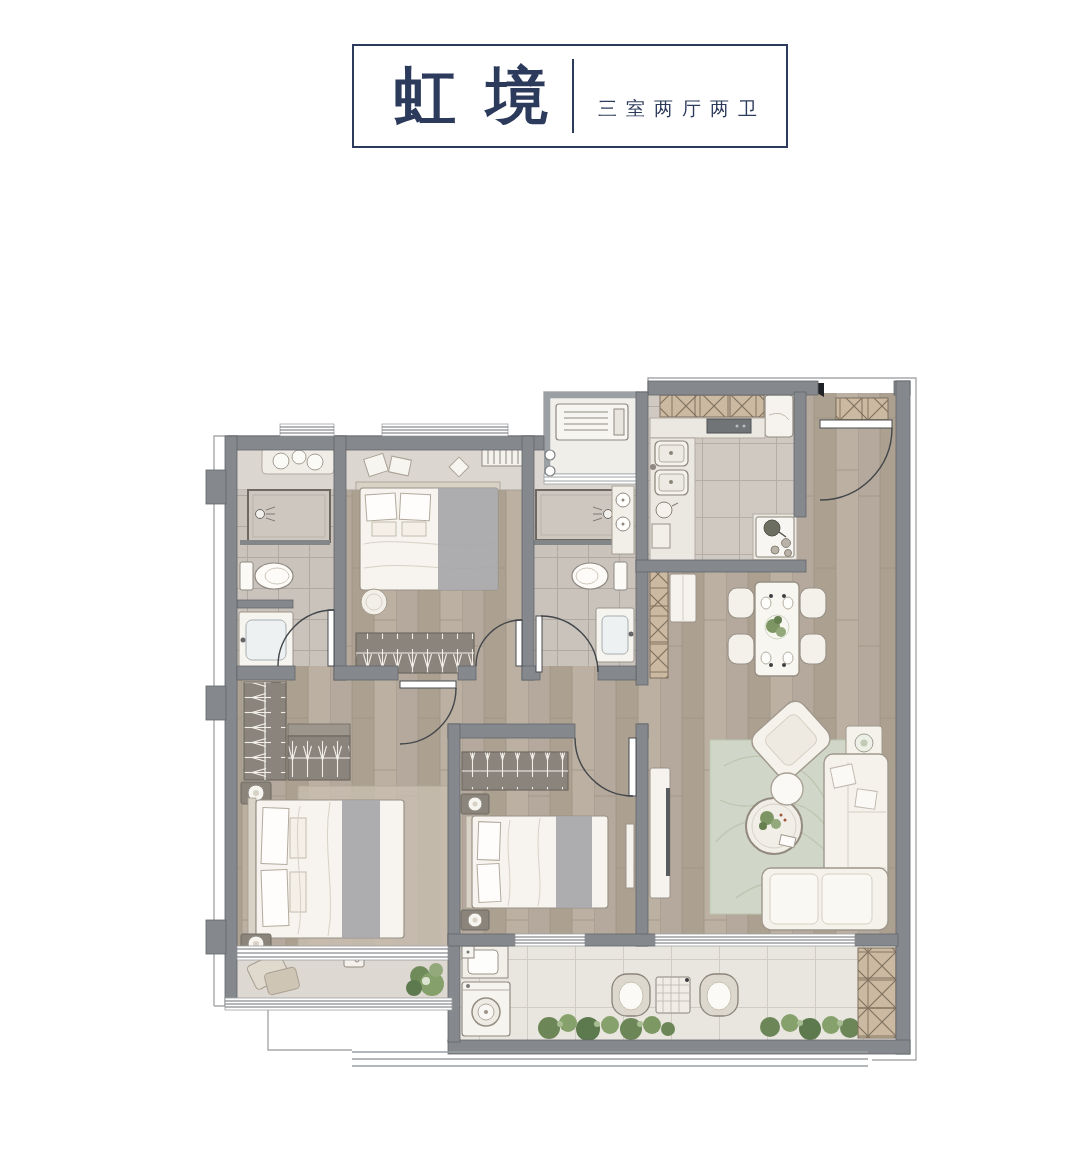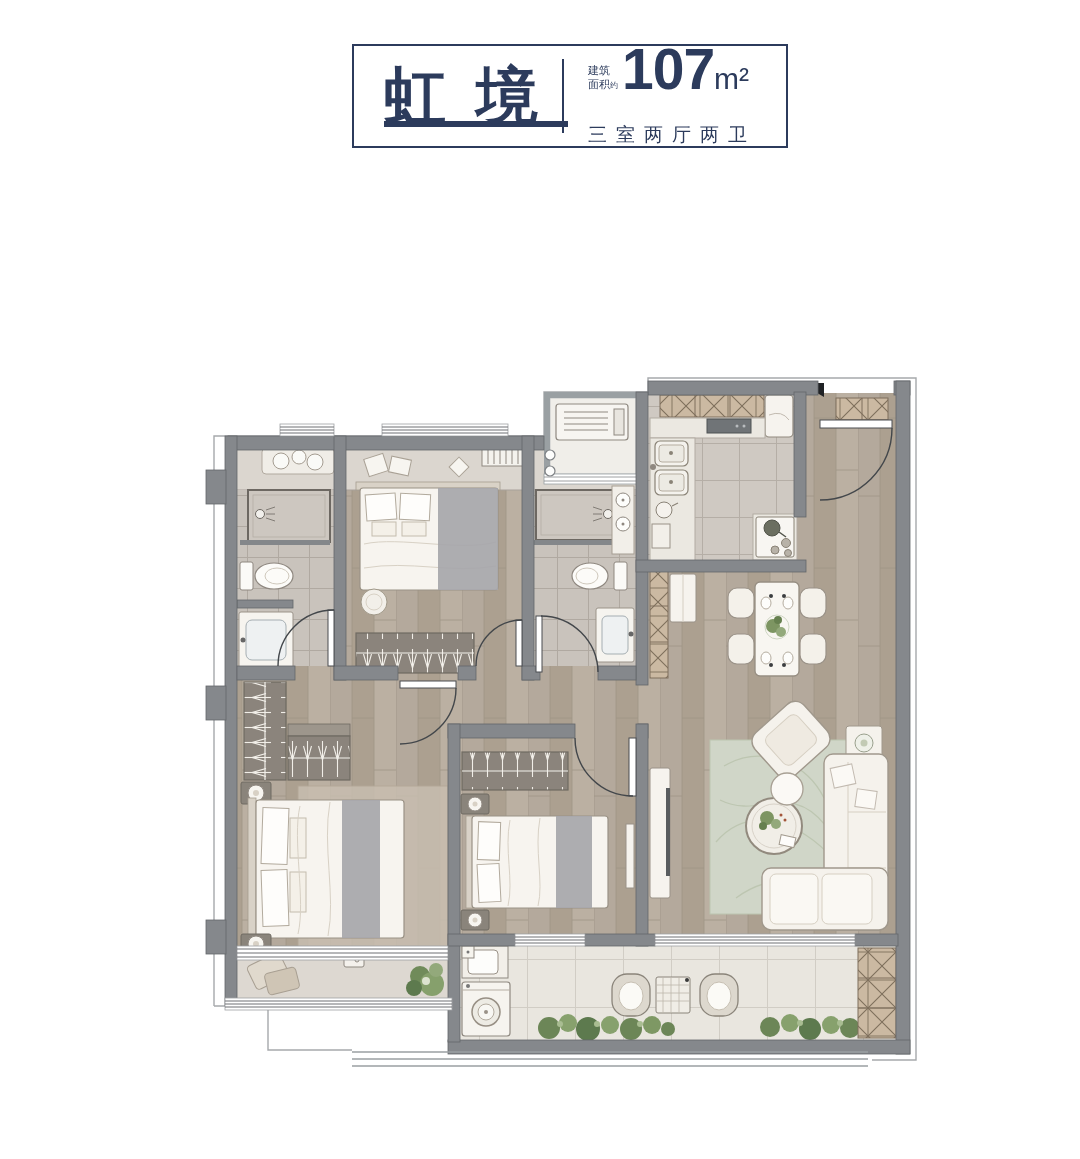--- a/index.html
+++ b/index.html
@@ -8,21 +8,21 @@
   .page{position:absolute;inset:0;background:#fff;}
 
   
   .title-box{
     position:absolute;left:352px;top:44px;width:436px;height:104px;
     border:2.5px solid var(--accent-navy,#2c3b5c);
     box-sizing:border-box;display:flex;align-items:center;background:#fff;
   }
   .project-name{
     color:var(--accent-navy,#2c3b5c);font-size:62px;font-weight:700;
-    letter-spacing:30px;padding-left:30px;line-height:1;white-space:nowrap;text-decoration:underline;
+    letter-spacing:30px;padding-left:40px;line-height:1;white-space:nowrap;
   }
   .title-divider{
     width:2px;height:74px;background:var(--accent-navy,#2c3b5c);
     margin-left:-6px;margin-right:24px;flex:none;
   }
   .title-right{display:flex;flex-direction:column;justify-content:center;}
   .area-row{display:flex;align-items:flex-end;line-height:1;}
   .area-label{
     display:flex;flex-direction:column;justify-content:flex-end;
     color:var(--accent-navy,#2c3b5c);font-size:11px;line-height:1.25;
@@ -46,28 +46,20 @@
 </style>
 </head>
 <body>
 
 <div class="page">
 
   <div class="title-box">
     <div class="project-name">虹境</div>
     <div class="title-divider"></div>
     <div class="title-right">
-      <div class="area-row">
-        <div class="area-label">
-          <span>建筑</span>
-          <span class="area-label-line2"><span>面积</span><span class="approx">约</span></span>
-        </div>
-        <div class="area-value">107</div>
-        <div class="area-unit">m²</div>
-      </div>
       <div class="layout-row">三室两厅两卫</div>
     </div>
   </div>
 
   <svg width="1080" height="1159" viewBox="0 0 1080 1159">
     <defs>
       <pattern id="wood" width="66" height="150" patternUnits="userSpaceOnUse">
         <rect width="22" height="150" fill="#b4a99c"></rect>
         <rect x="22" width="22" height="150" fill="#aca090"></rect>
         <rect x="44" width="22" height="150" fill="#bbb0a2"></rect>

